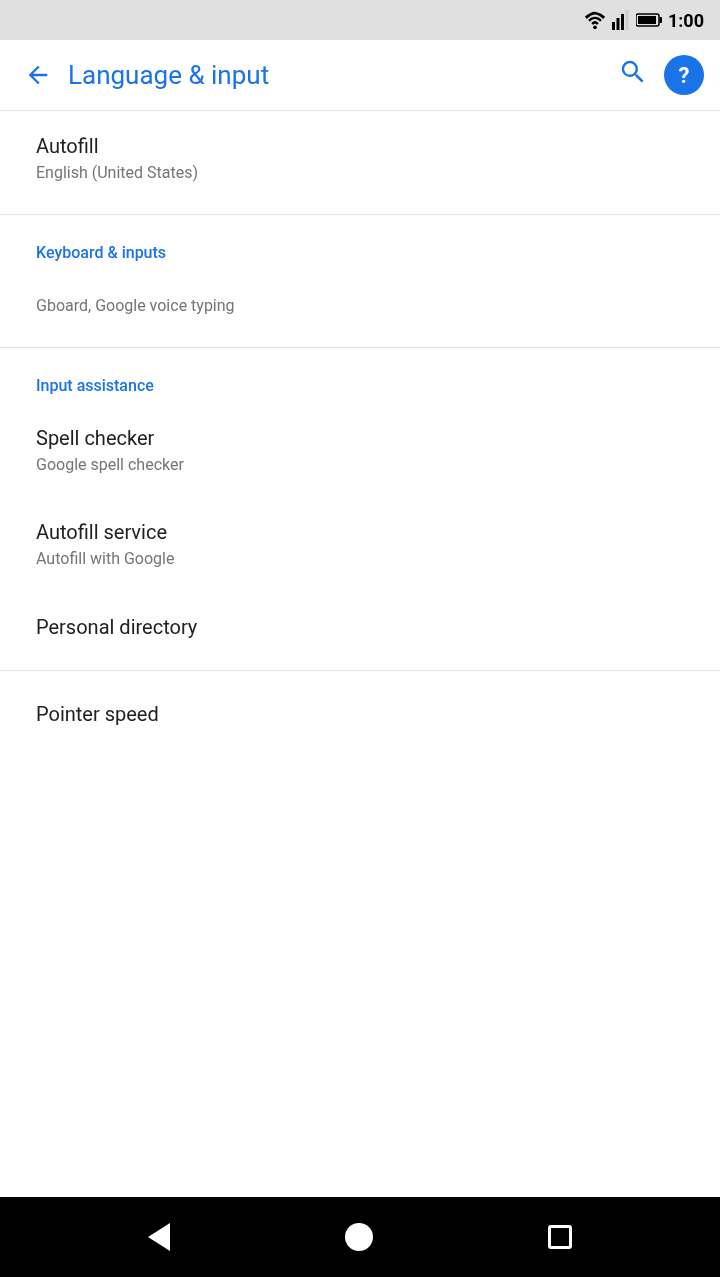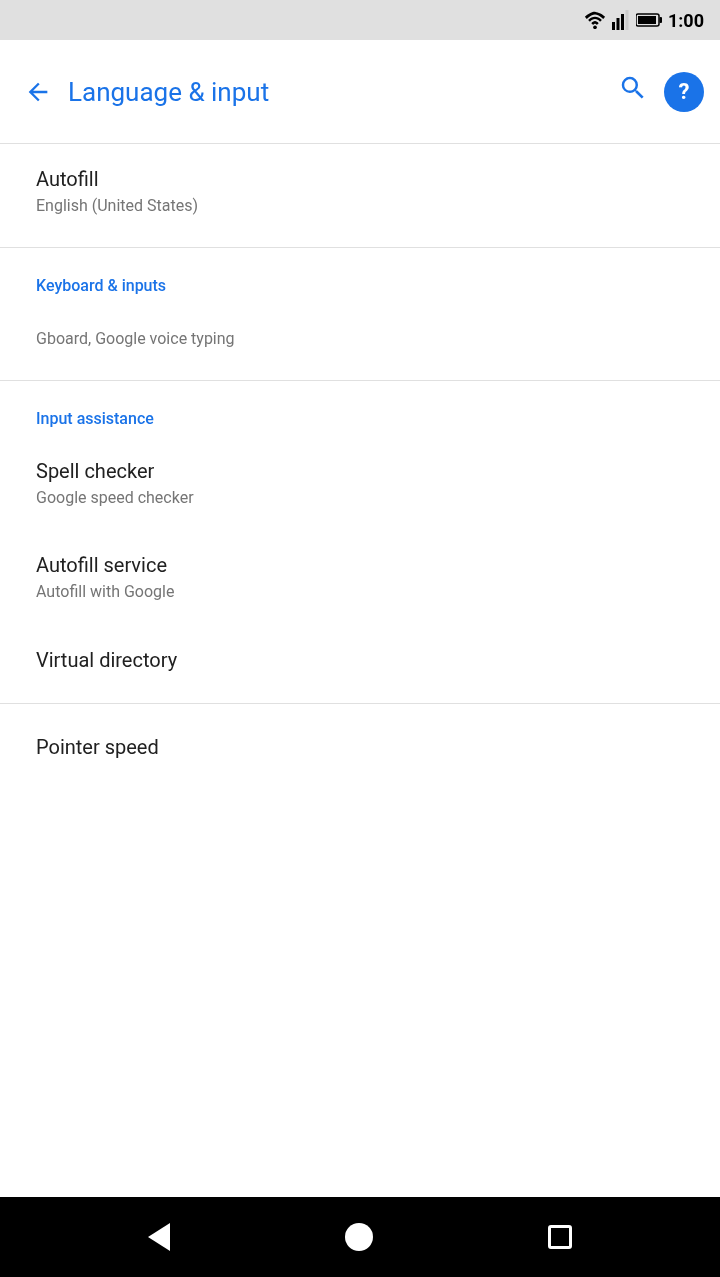--- a/index.html
+++ b/index.html
@@ -29,21 +29,21 @@
     }
     .status-time {
       font-size: 18px;
       font-weight: 700;
       color: #000;
     }
 
     
     .app-bar {
       background: #fff;
-      height: 104px;
+      height: 71px;
       display: flex;
       align-items: center;
       padding: 0 16px;
       border-bottom: 1px solid #e0e0e0;
     }
     .app-bar-back {
       color: #1a73e8;
       font-size: 28px;
       cursor: pointer;
       padding: 8px;
@@ -227,30 +227,30 @@
 
 
   <div class="divider"></div>
 
   <div class="section-header">
     <span class="section-header-text">Input assistance</span>
   </div>
 
   <div class="settings-item">
     <div class="settings-item-title">Spell checker</div>
-    <div class="settings-item-subtitle">Google speed checker</div>
+    <div class="settings-item-subtitle">Google spell checker</div>
   </div>
 
   <div class="settings-item">
     <div class="settings-item-title">Autofill service</div>
     <div class="settings-item-subtitle">Autofill with Google</div>
   </div>
 
   <div class="settings-item">
-    <div class="settings-item-title">Virtual directory</div>
+    <div class="settings-item-title">Personal directory</div>
   </div>
 
   <div class="divider"></div>
 
   <div class="settings-item">
     <div class="settings-item-title">Pointer speed</div>
   </div>
 
 </div>
 

